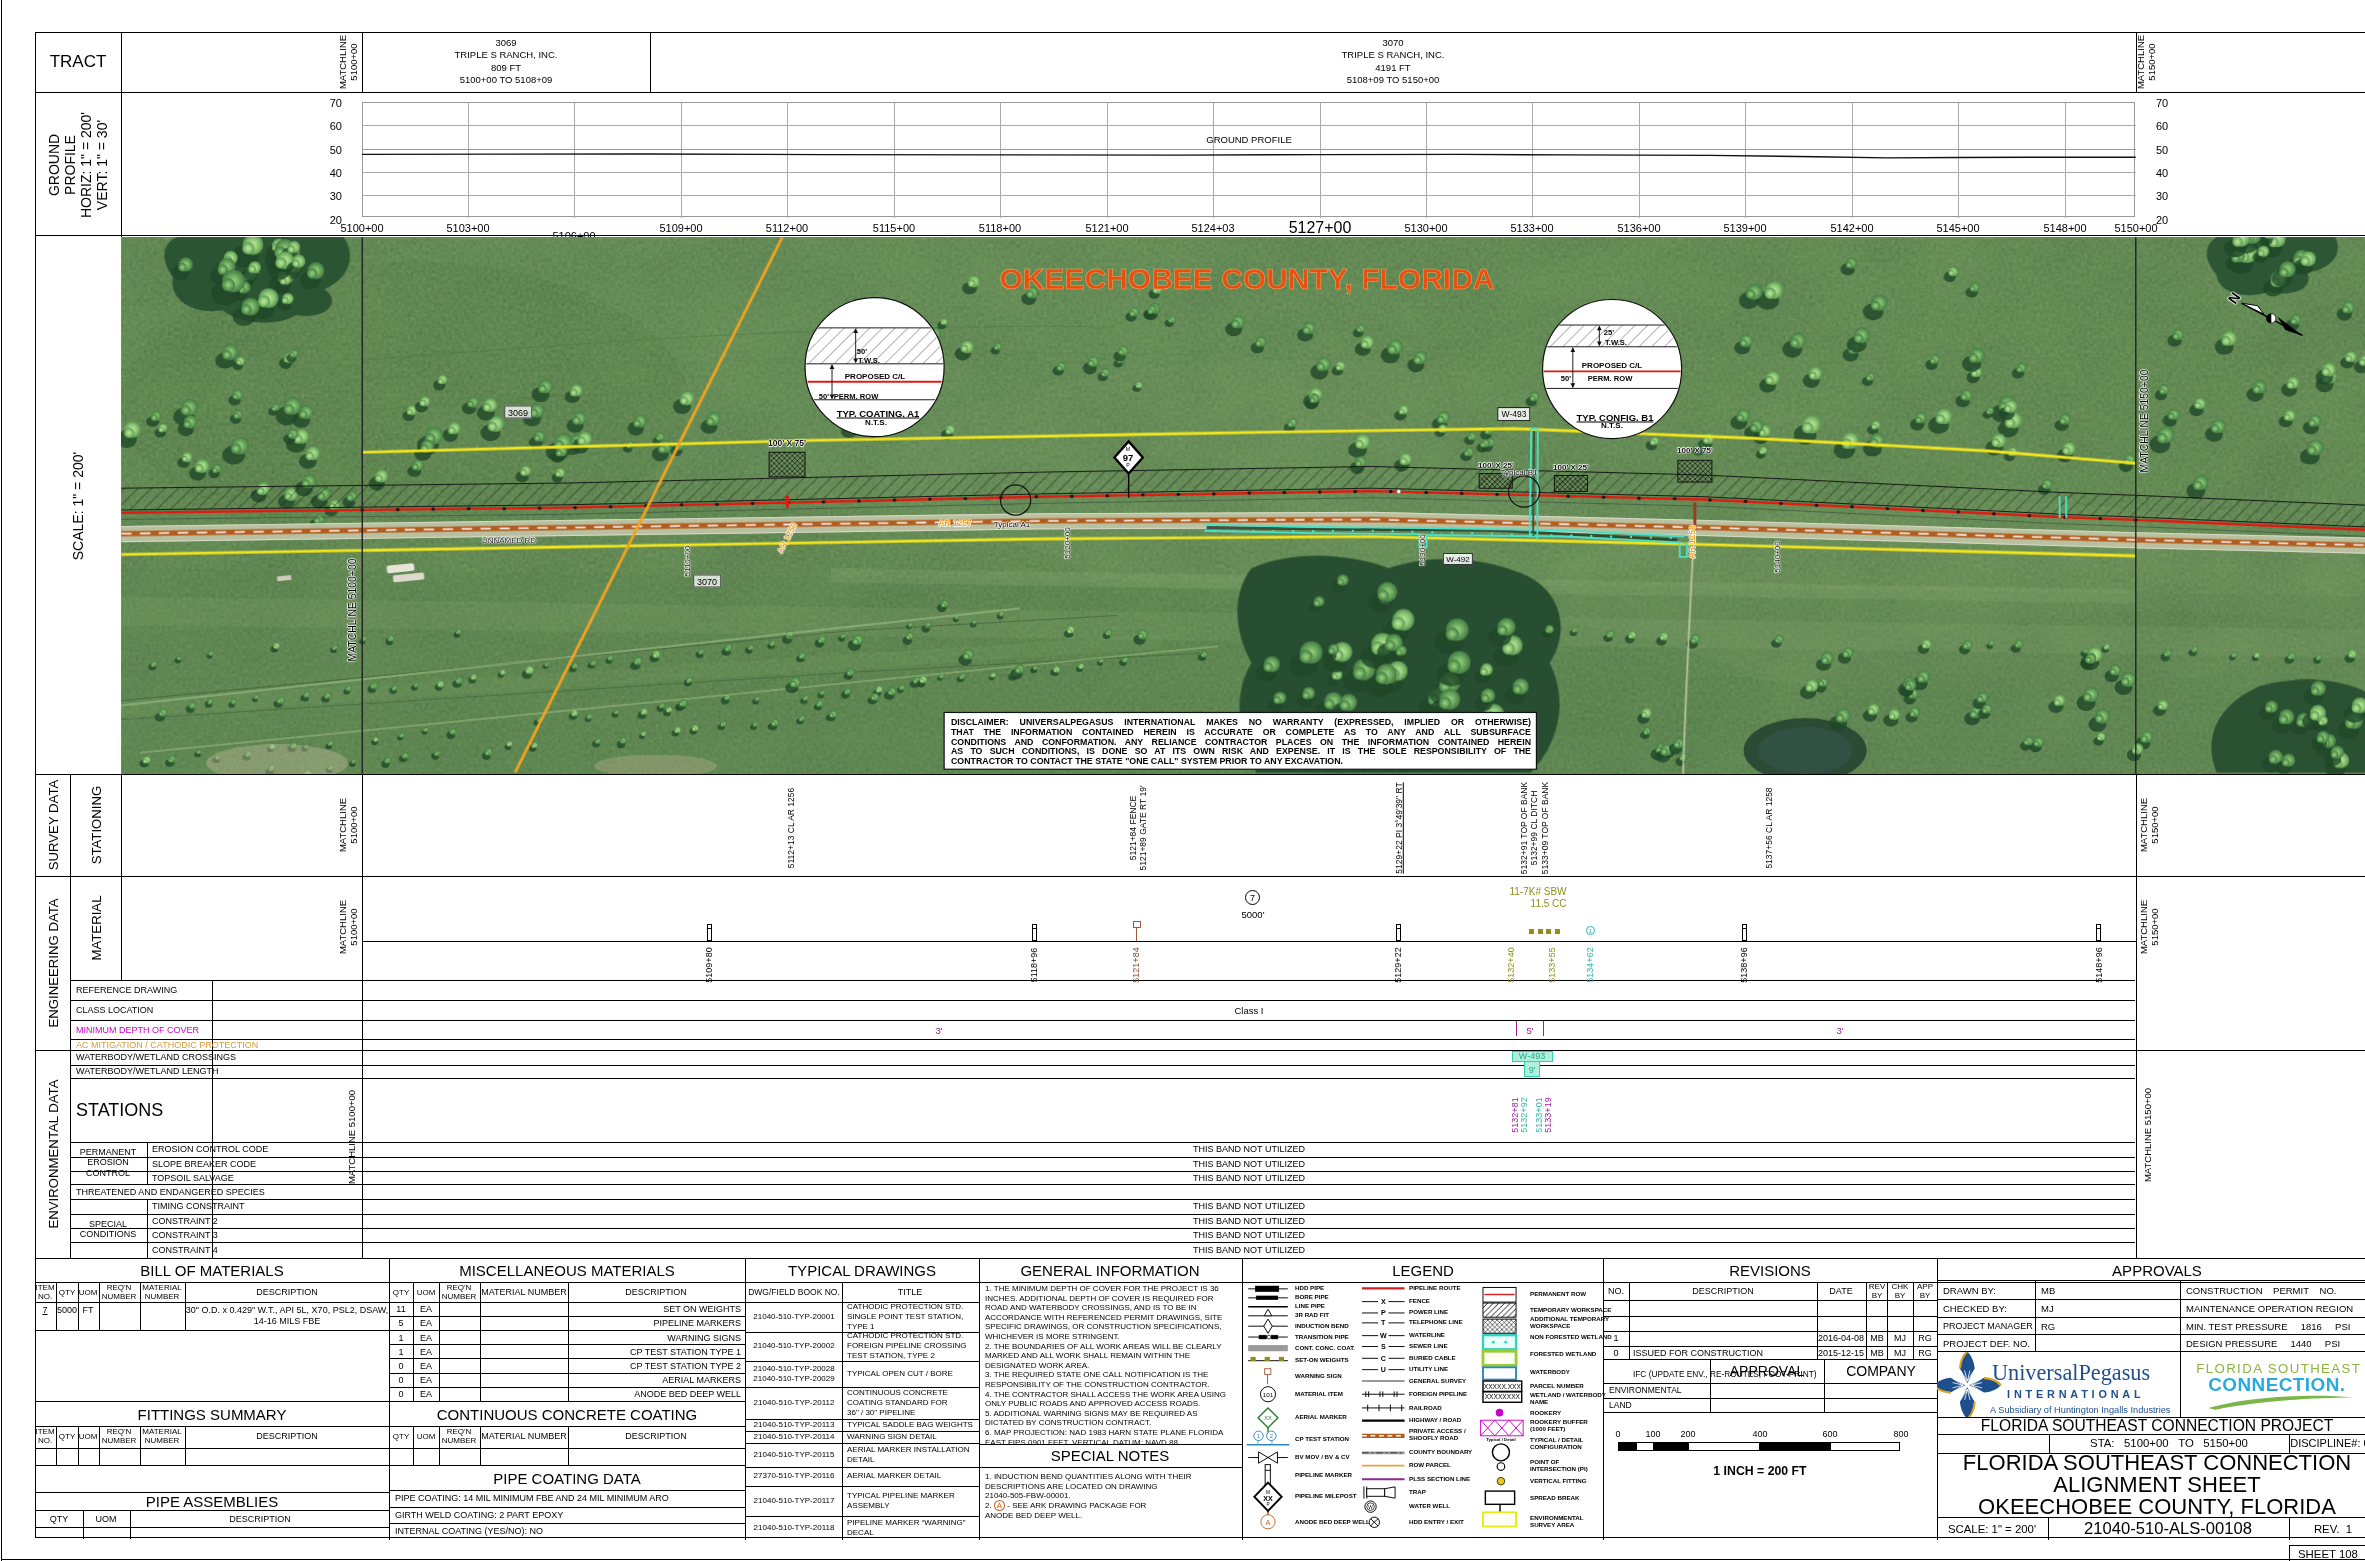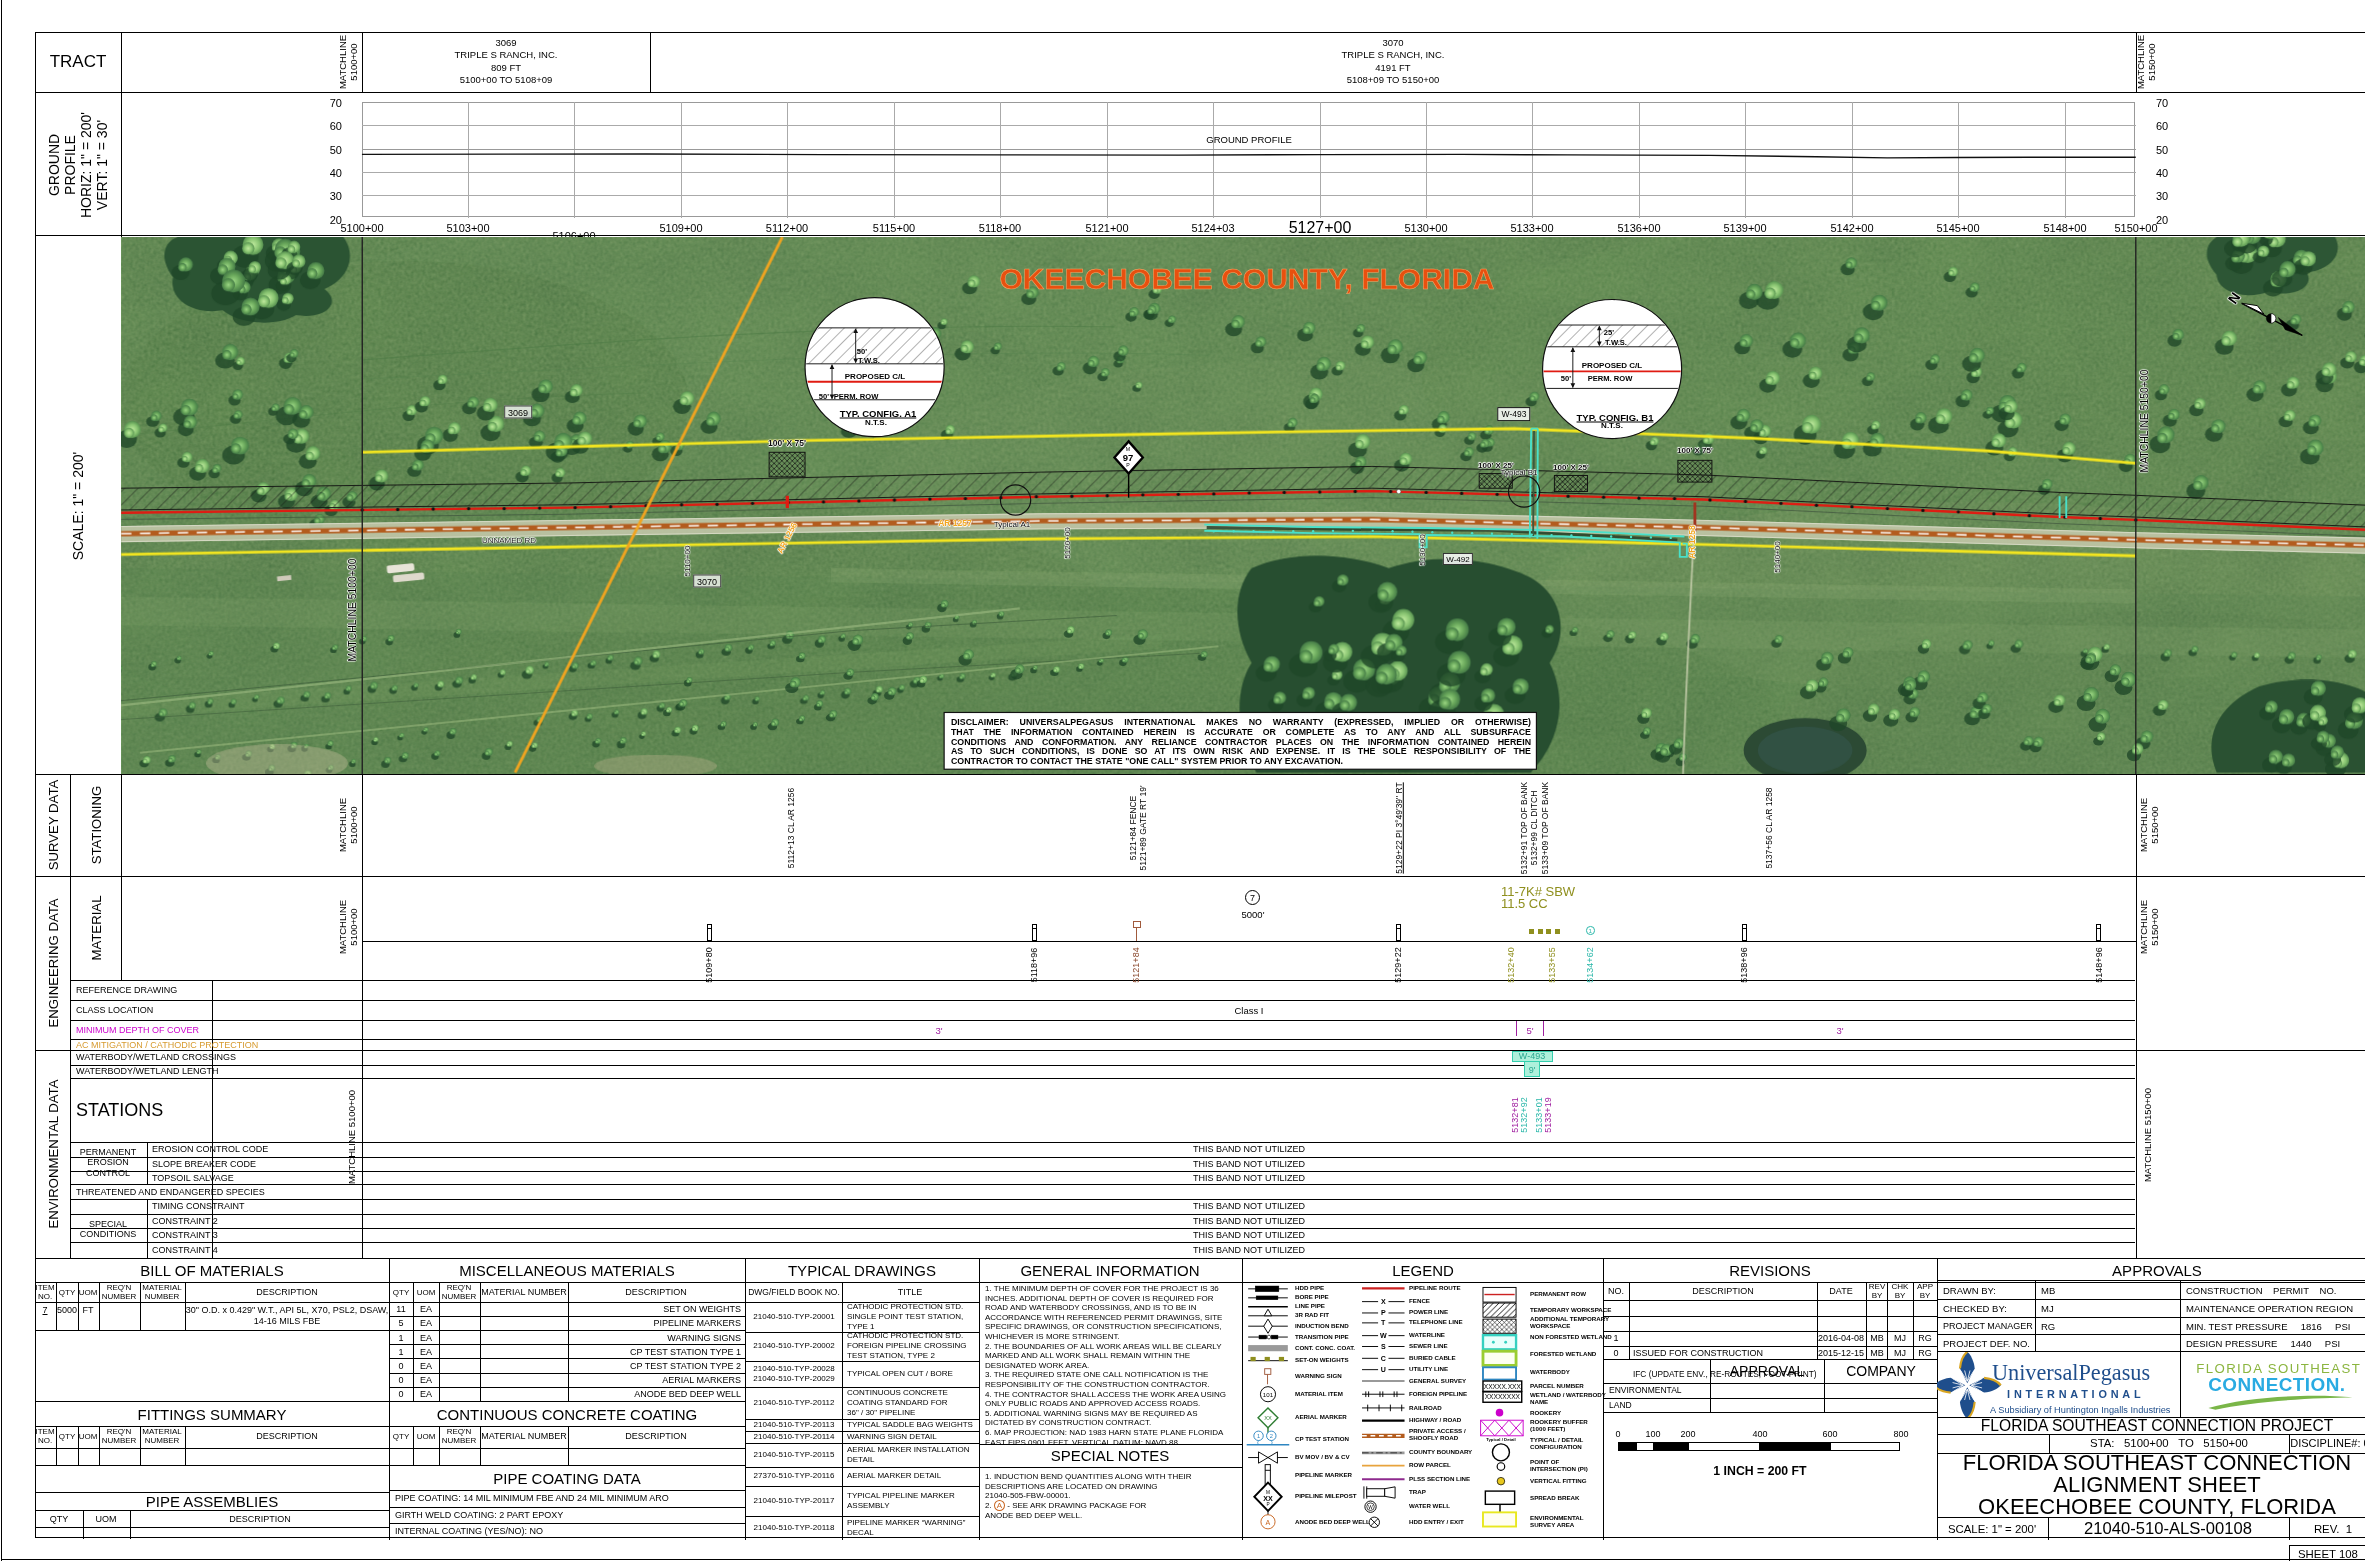--- a/index.html
+++ b/index.html
@@ -1778,21 +1778,21 @@
 <div style="position:absolute;left:2234px;top:298px;transform:translate(-50%,-50%) rotate(-55deg);font-size:14px;font-weight:700;color:#000;white-space:nowrap;text-shadow:0 0 1.4px #fff,0 0 1.4px #fff,0 0 1.4px #fff,0.5px 0.5px 0.9px #fff,-0.5px -0.5px 0.9px #fff;">N</div>
 
 <div style="position:absolute;left:352px;top:610px;transform:translate(-50%,-50%) rotate(-90deg);font-size:10.4px;font-weight:400;color:#000;white-space:nowrap;text-shadow:0 0 1.4px #fff,0 0 1.4px #fff,0 0 1.4px #fff,0.5px 0.5px 0.9px #fff,-0.5px -0.5px 0.9px #fff;">MATCHLINE 5100+00</div>
 <div style="position:absolute;left:2144px;top:421px;transform:translate(-50%,-50%) rotate(-90deg);font-size:10.4px;font-weight:400;color:#000;white-space:nowrap;text-shadow:0 0 1.4px #fff,0 0 1.4px #fff,0 0 1.4px #fff,0.5px 0.5px 0.9px #fff,-0.5px -0.5px 0.9px #fff;">MATCHLINE 5150+00</div>
 
 <div style="position:absolute;left:862px;top:351px;transform:translate(-50%,-50%);font-size:7.6px;font-weight:700;color:#000;white-space:nowrap;">50'</div>
 <div style="position:absolute;left:869px;top:360px;transform:translate(-50%,-50%);font-size:7.6px;font-weight:700;color:#000;white-space:nowrap;">T.W.S.</div>
 <div style="position:absolute;left:875px;top:376px;transform:translate(-50%,-50%);font-size:8px;font-weight:700;color:#000;white-space:nowrap;">PROPOSED C/L</div>
 <div style="position:absolute;left:824px;top:396px;transform:translate(-50%,-50%);font-size:7.6px;font-weight:700;color:#000;white-space:nowrap;">50'</div>
 <div style="position:absolute;left:856px;top:396px;transform:translate(-50%,-50%);font-size:7.6px;font-weight:700;color:#000;white-space:nowrap;">PERM. ROW</div>
-<div style="position:absolute;left:878px;top:413px;transform:translate(-50%,-50%);font-size:9.5px;font-weight:700;color:#000;white-space:nowrap;"><span style="text-decoration:underline">TYP. CONFIG. A1</span></div>
+<div style="position:absolute;left:878px;top:413px;transform:translate(-50%,-50%);font-size:9.5px;font-weight:700;color:#000;white-space:nowrap;"><span style="text-decoration:underline">TYP. COATING. A1</span></div>
 <div style="position:absolute;left:876px;top:422px;transform:translate(-50%,-50%);font-size:8px;font-weight:700;color:#000;white-space:nowrap;">N.T.S.</div>
 
 <div style="position:absolute;left:1609px;top:332px;transform:translate(-50%,-50%);font-size:7.6px;font-weight:700;color:#000;white-space:nowrap;">25'</div>
 <div style="position:absolute;left:1616px;top:342px;transform:translate(-50%,-50%);font-size:7.6px;font-weight:700;color:#000;white-space:nowrap;">T.W.S.</div>
 <div style="position:absolute;left:1612px;top:365px;transform:translate(-50%,-50%);font-size:8px;font-weight:700;color:#000;white-space:nowrap;">PROPOSED C/L</div>
 <div style="position:absolute;left:1566px;top:378px;transform:translate(-50%,-50%);font-size:7.6px;font-weight:700;color:#000;white-space:nowrap;">50'</div>
 <div style="position:absolute;left:1610px;top:378px;transform:translate(-50%,-50%);font-size:7.6px;font-weight:700;color:#000;white-space:nowrap;">PERM. ROW</div>
 <div style="position:absolute;left:1615px;top:417px;transform:translate(-50%,-50%);font-size:9.5px;font-weight:700;color:#000;white-space:nowrap;"><span style="text-decoration:underline">TYP. CONFIG. B1</span></div>
 <div style="position:absolute;left:1612px;top:425px;transform:translate(-50%,-50%);font-size:8px;font-weight:700;color:#000;white-space:nowrap;">N.T.S.</div>
 
@@ -1816,21 +1816,21 @@
 
 <div style="position:absolute;left:362px;top:941px;width:1774px;height:0.9px;background:#000"></div>
 
 <div style="position:absolute;left:348px;top:927px;transform:translate(-50%,-50%) rotate(-90deg);font-size:9.5px;line-height:11.4px;font-weight:400;color:#000;text-align:center;white-space:nowrap;">MATCHLINE<br>5100+00</div>
 
 <div style="position:absolute;left:2149px;top:927px;transform:translate(-50%,-50%) rotate(-90deg);font-size:9.5px;line-height:11.4px;font-weight:400;color:#000;text-align:center;white-space:nowrap;">MATCHLINE<br>5150+00</div>
 
 <div style="position:absolute;left:1245px;top:890px;width:15px;height:15px;border:0.9px solid #000;border-radius:50%;font-size:9px;display:flex;align-items:center;justify-content:center;">7</div>
 <div style="position:absolute;left:1253px;top:914px;transform:translate(-50%,-50%);font-size:9.5px;font-weight:400;color:#000;white-space:nowrap;">5000'</div>
 
-<div style="position:absolute;left:1538px;top:898px;transform:translate(-50%,-50%);font-size:13px;line-height:12.3px;font-weight:400;color:#8f8f1e;text-align:left;white-space:nowrap;">11-7K# SBW<br>11.5 CC</div>
+<div style="position:absolute;left:1538px;top:898px;transform:translate(-50%,-50%);font-size:10px;line-height:12.3px;font-weight:400;color:#8f8f1e;text-align:right;white-space:nowrap;">11-7K# SBW<br>11.5 CC</div>
 
 <div style="position:absolute;left:707px;top:924px;width:4.7px;height:17px;border:0.9px solid #000;background:#fff;"></div>
 <div style="position:absolute;left:707px;top:928px;width:4.7px;height:0.9px;background:#000;"></div>
 <div style="position:absolute;left:1032px;top:924px;width:4.7px;height:17px;border:0.9px solid #000;background:#fff;"></div>
 <div style="position:absolute;left:1032px;top:928px;width:4.7px;height:0.9px;background:#000;"></div>
 <div style="position:absolute;left:1396px;top:924px;width:4.7px;height:17px;border:0.9px solid #000;background:#fff;"></div>
 <div style="position:absolute;left:1396px;top:928px;width:4.7px;height:0.9px;background:#000;"></div>
 <div style="position:absolute;left:1742px;top:924px;width:4.7px;height:17px;border:0.9px solid #000;background:#fff;"></div>
 <div style="position:absolute;left:1742px;top:928px;width:4.7px;height:0.9px;background:#000;"></div>
 <div style="position:absolute;left:2096px;top:924px;width:4.7px;height:17px;border:0.9px solid #000;background:#fff;"></div>

